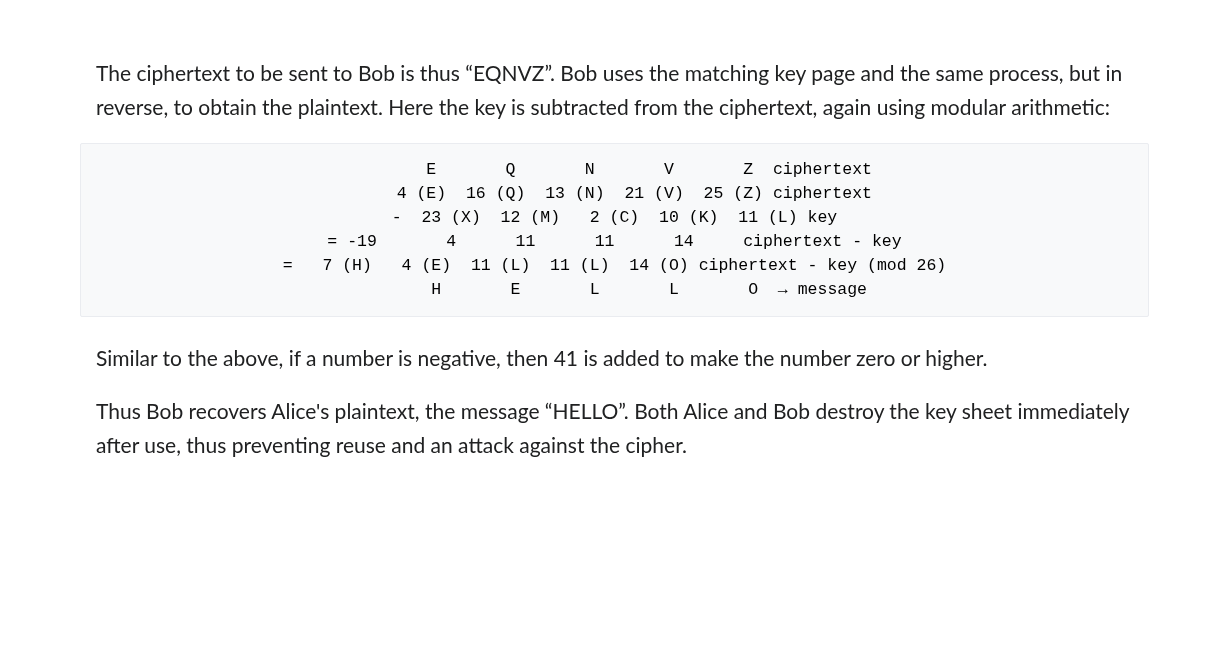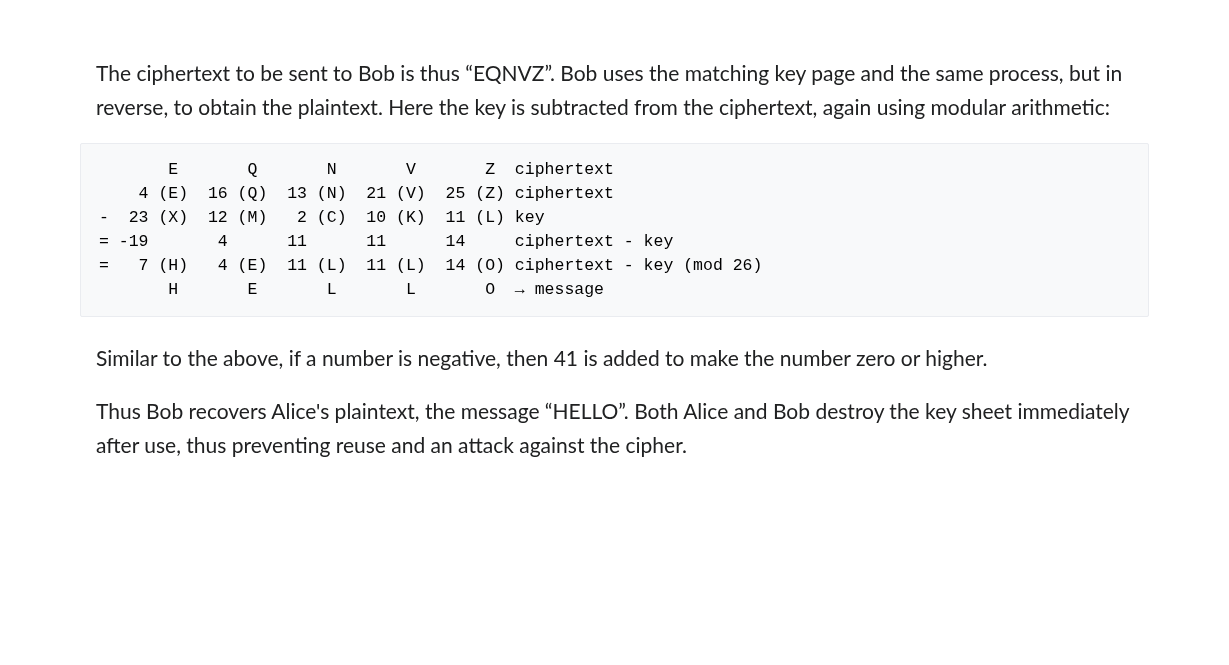--- a/index.html
+++ b/index.html
@@ -24,20 +24,21 @@
       border: 1px solid #eaecf0;
       border-radius: 2px;
       padding: 14px 18px;
       margin: 18px 0 24px 0;
       font-family: "Menlo", "Consolas", "Liberation Mono", "Courier New", monospace;
       font-size: 16.5px;
       line-height: 1.45;
       white-space: pre;
       overflow-x: auto;
       color: #000000;
+      text-align: center;
     }
   </style>
 </head>
 <body>
 
 <p>The ciphertext to be sent to Bob is thus “EQNVZ”. Bob uses the matching key page and the same process, but in reverse, to obtain the plaintext. Here the key is subtracted from the ciphertext, again using modular arithmetic:</p>
 
 <div class="code-block">       E       Q       N       V       Z  ciphertext
     4 (E)  16 (Q)  13 (N)  21 (V)  25 (Z) ciphertext
 -  23 (X)  12 (M)   2 (C)  10 (K)  11 (L) key

